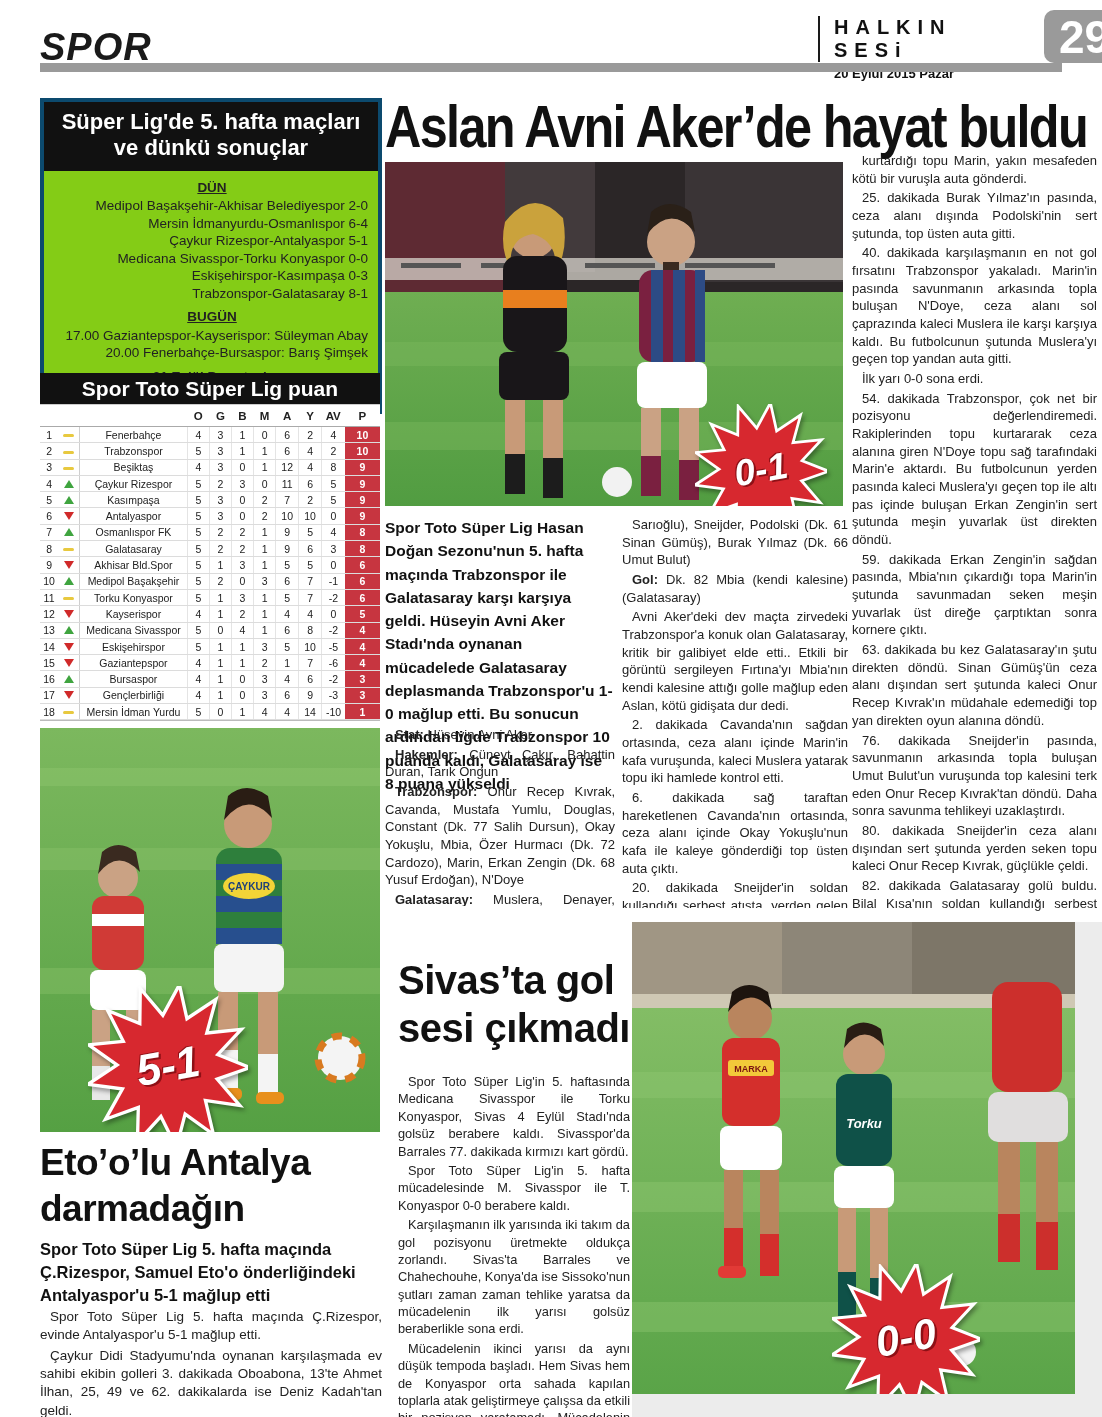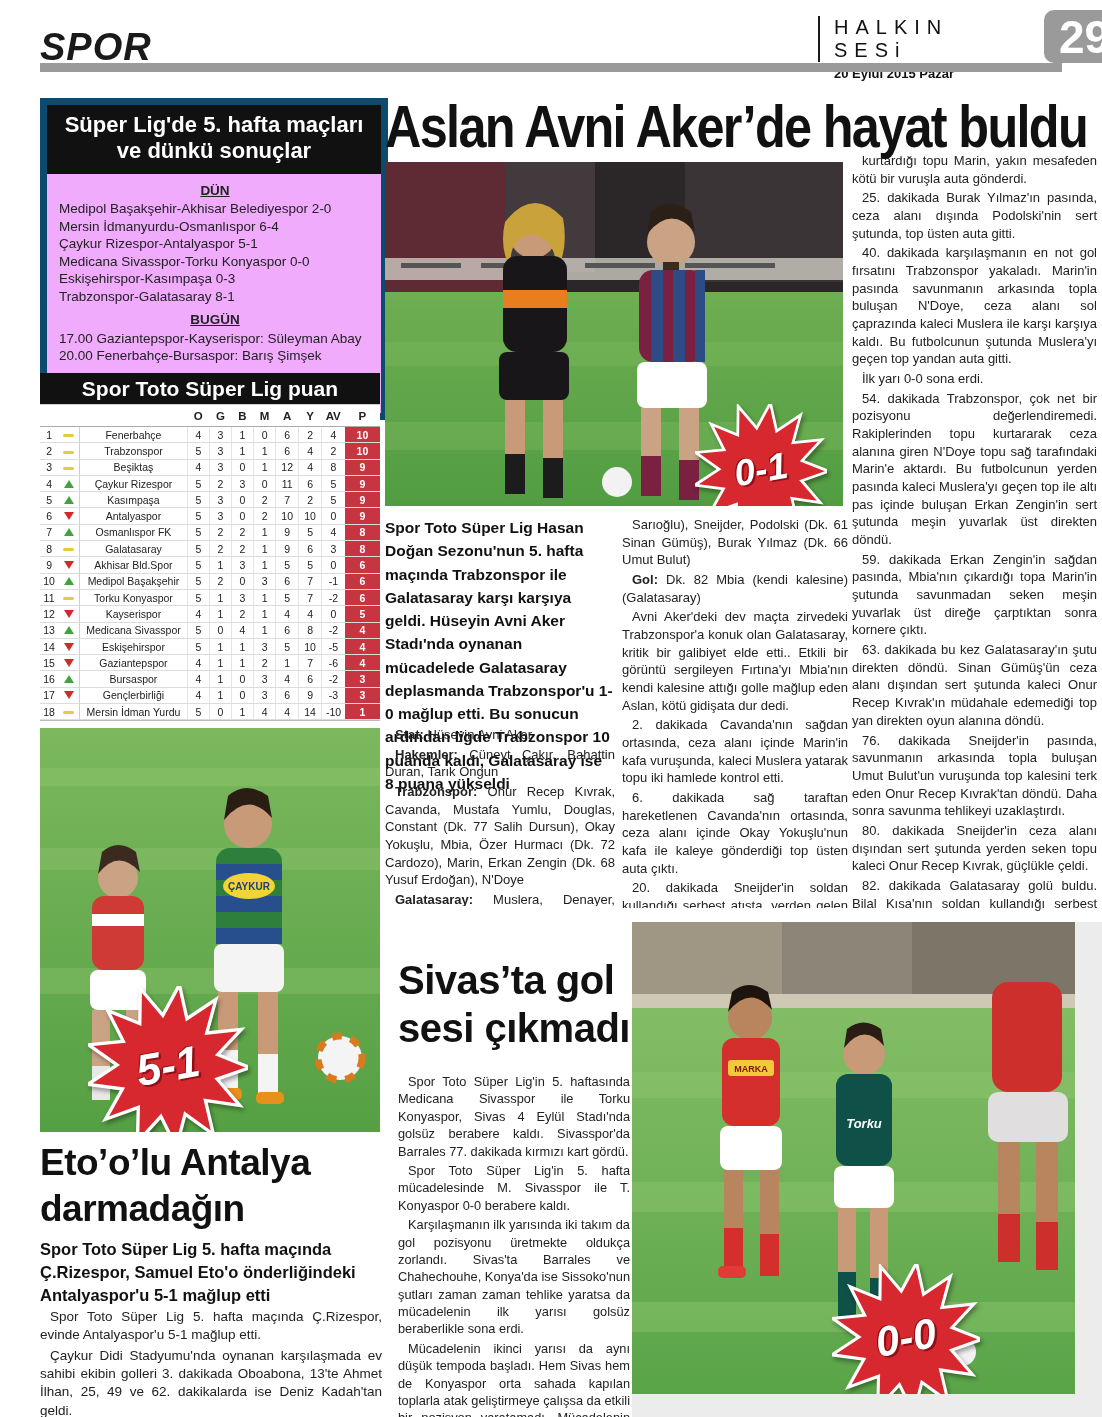--- a/index.html
+++ b/index.html
@@ -4,34 +4,34 @@
 <style>
   html,body{margin:0;padding:0;background:#ffffff;}
   .page{position:relative;width:1102px;height:1417px;background:#ffffff;overflow:hidden;
         font-family:"Liberation Sans","DejaVu Sans",sans-serif;color:#1a1a1a;}
   .abs{position:absolute;}
 
   
   .spor-logo{font-size:38px;font-weight:800;font-style:italic;letter-spacing:1px;color:#1a1a1a;}
   .header-bar{background:#9a9a9a;height:9px;}
   .masthead{border-left:2px solid #1a1a1a;padding-left:14px;}
-  .paper-name{font-size:20px;font-weight:400;letter-spacing:7px;color:#111;}
+  .paper-name{font-size:20px;font-weight:700;letter-spacing:7px;color:#111;}
   .paper-date{font-size:13px;font-weight:700;margin-top:4px;color:#111;}
   .page-num-box{background:#9a9a9a;border-radius:10px 4px 4px 10px;color:#fff;
                 font-size:46px;font-weight:800;display:flex;align-items:center;justify-content:center;}
 
   
-  .fixtures-box{border:7px solid #0c4a6e;background:#f0abfc;}
+  .fixtures-box{border:4px solid #0c4a6e;background:#84cc16;}
   .fixtures-title{background:#111;color:#fff;font-size:22px;font-weight:800;text-align:center;
                   line-height:1.2;padding:7px 6px 9px 6px;}
   .fixtures-body{padding:8px 10px 6px 12px;font-size:13.5px;line-height:17.5px;color:#222;}
   .fixture-heading{text-align:center;font-weight:800;margin:6px 0 1px 0;}
   .fixture-section:nth-child(-n+2) .fixture-heading{text-decoration:underline;}
   .fixture-section:first-child .fixture-heading{margin-top:0;}
-  .fixture-line{white-space:nowrap;}
+  .fixture-line{white-space:nowrap;text-align:right;}
 
   
   .standings-band{background:#111;color:#fff;font-size:21px;font-weight:800;text-align:center;
                   padding:4px 0 6px 0;}
   .standings-wrap{background:#fff;border-bottom:1px solid #bbb;}
   table.standings{width:100%;border-collapse:collapse;font-size:10.5px;color:#222;}
   table.standings th{font-size:11.5px;font-weight:800;padding:5px 0 4px 0;text-align:center;
                      border-bottom:1px solid #aaa;border-top:1px solid #ccc;}
   table.standings th.h-team{text-align:left;}
   table.standings td{height:15.3px;padding:0;border-bottom:1px solid #dcdcdc;text-align:center;}

